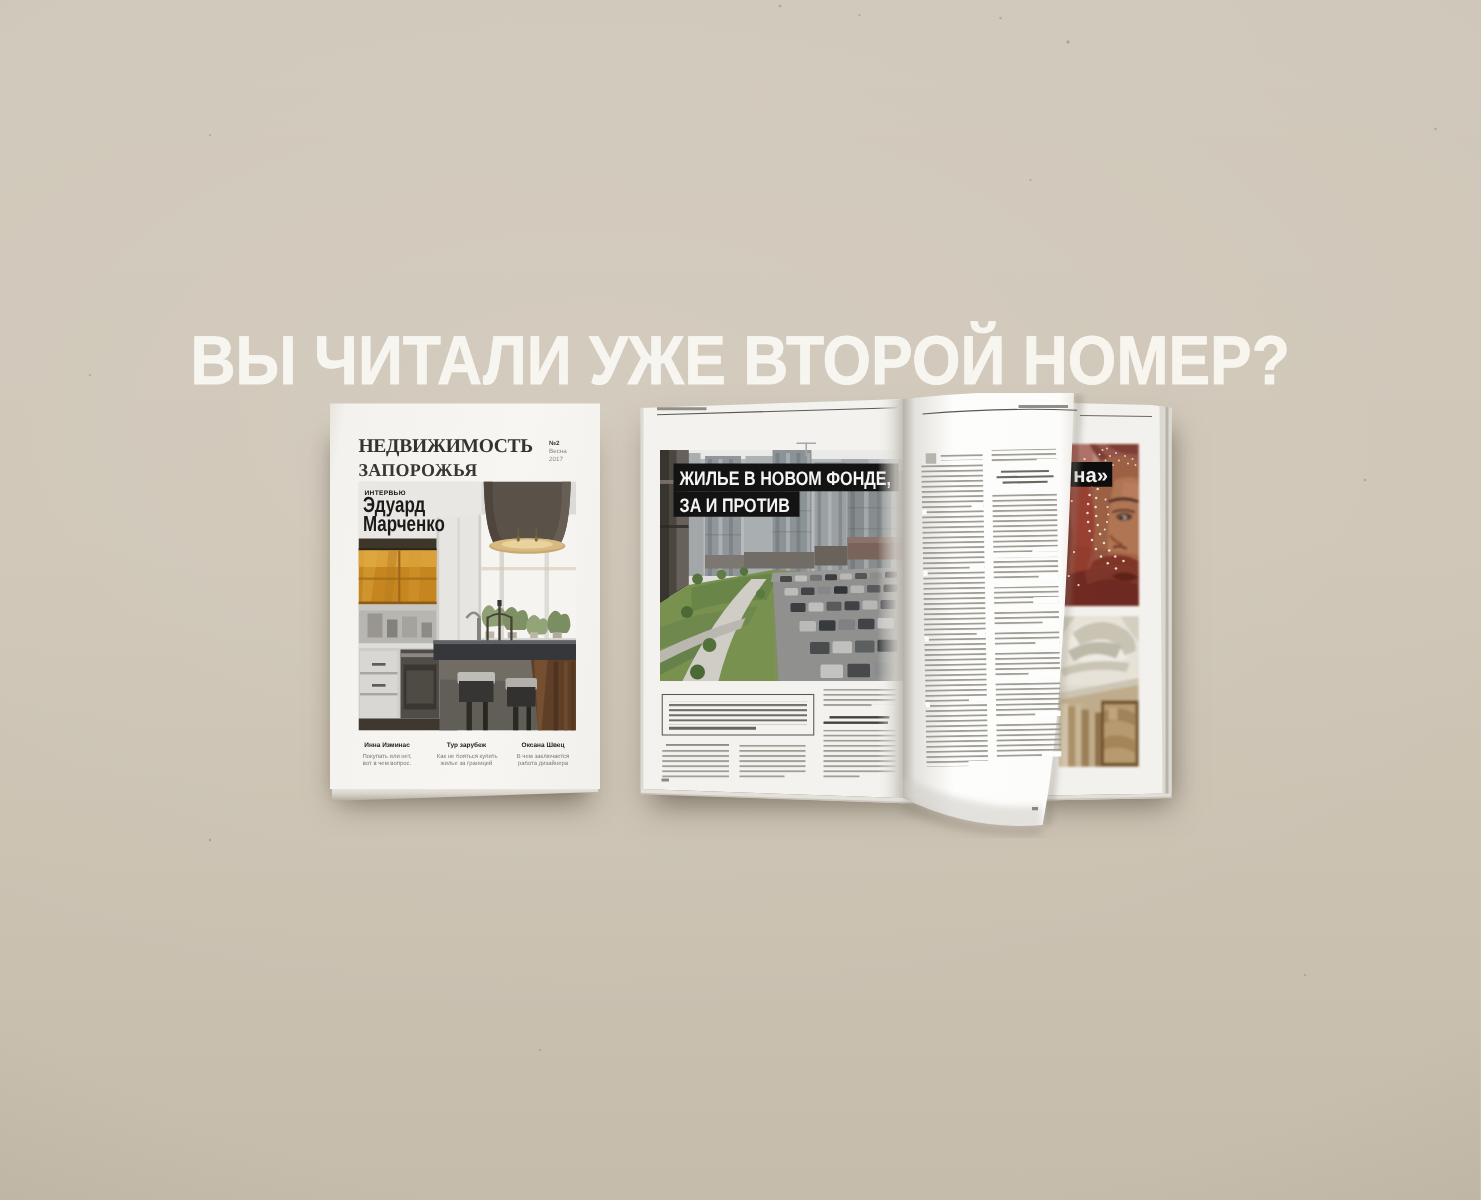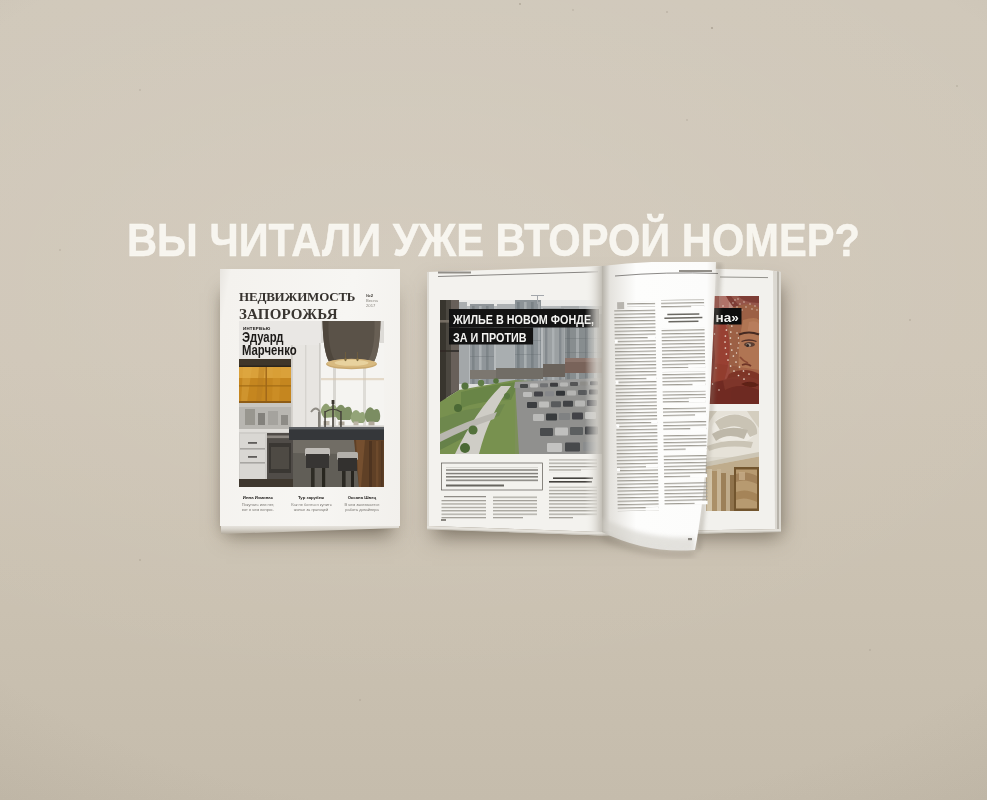--- a/index.html
+++ b/index.html
@@ -47,21 +47,21 @@
   background:linear-gradient(180deg,#eeebe6 0%,#d9d5cd 50%,#b2aa9c 100%);
   clip-path:polygon(0 0,100% 0,100% 40%,0 100%);"></div>
 
 <div class="abs" id="cover" style="left:220px;top:269px;width:180px;height:257px;
   background:linear-gradient(100deg,#e8e5e0 0%,#f4f2ee 5%,#f7f6f3 60%,#f2f0ec 100%);">
 
   <div class="abs" style="left:19px;top:21px;font-family:'Liberation Serif',serif;font-weight:bold;
     font-size:13px;line-height:13px;color:#36322e;letter-spacing:-0.2px;">НЕДВИЖИМОСТЬ</div>
 
   <div class="abs" style="left:19px;top:36.5px;font-family:'Liberation Serif',serif;font-weight:bold;
-    font-size:15px;color:#3a3631;letter-spacing:0.2px;">ЗАПОРОЖЬЯ</div>
+    font-size:12px;color:#3a3631;letter-spacing:0.2px;">ЗАПОРОЖЬЯ</div>
 
   <div class="abs" style="left:146px;top:24px;font-size:8px;line-height:10px;font-weight:bold;color:#3a3631;
      transform:scale(0.52);transform-origin:0 0;white-space:pre;">№2<span style="font-weight:normal;color:#8a867f;">
 Весна
 2017</span></div>
 
   <svg class="abs" style="left:18.5px;top:52px;" width="145" height="166" viewBox="0 0 145 166">
 
     <rect x="0" y="0" width="145" height="166" fill="#dddbd7"></rect>
     <rect x="0" y="0" width="82" height="44" fill="#e9e7e4"></rect>

